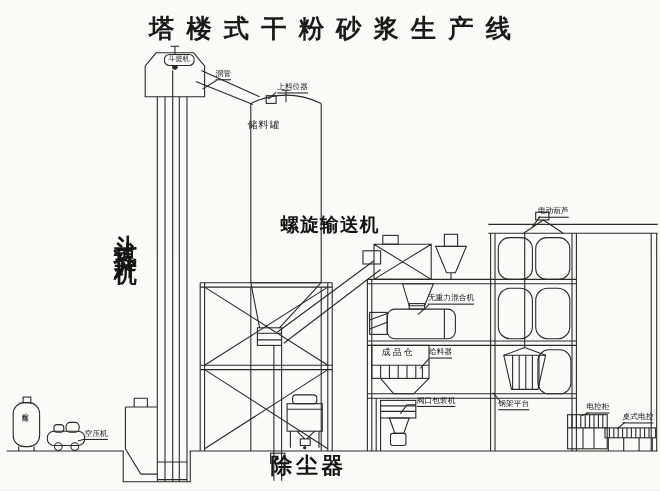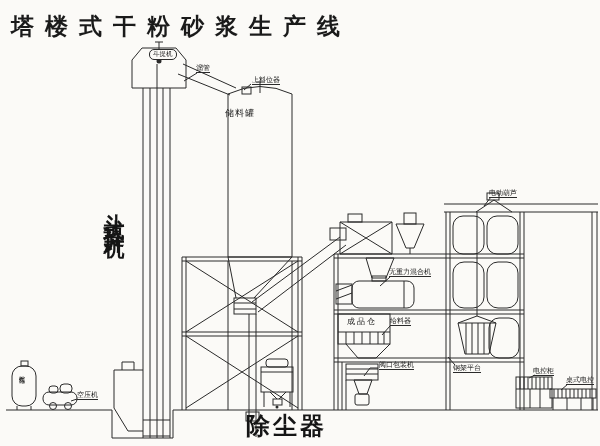--- a/index.html
+++ b/index.html
@@ -11,21 +11,21 @@
   }
   svg.linework { position:absolute; left:0; top:0; }
   .ln { stroke:#2a2a2a; stroke-width:1; fill:none; }
   .fill { fill:#2a2a2a; stroke:none; }
   .lbl { position:absolute; white-space:nowrap; line-height:1; color:#151515;text-align:right; }
   .callout { border-bottom:1px solid #2a2a2a; padding-bottom:1px; }
   .t7 { font-size:7px; }
   .t8 { font-size:8px; }
   .t9 { font-size:9px; }
   .title {
-    position:absolute; top:11px; left:0; width:600px; text-align:left;
+    position:absolute; top:11px; left:0; width:600px; text-align:center;
     font-size:23px; font-weight:bold; letter-spacing:11px; text-indent:11px;
     font-family:"Liberation Sans", sans-serif;
   }
   .big-serif { font-family:"Liberation Serif", serif; font-weight:bold; }
   .v-label { writing-mode:vertical-rl; text-orientation:upright; }
   .bubble { border:1px solid #2a2a2a; border-radius:5px; padding:1px 3px; background:#fbfaf7; }
 </style>
 </head>
 <body>
 
@@ -196,36 +196,37 @@
   <div class="lbl bubble" style="left:149px; top:49px; font-size:6.5px;">斗提机</div>
 
   <div class="lbl callout t7" style="left:196px; top:64px;">溜管</div>
 
   <div class="lbl callout t7" style="left:252px; top:76px;">上料位器</div>
 
   <div class="lbl t9" style="left:225px; top:109px; letter-spacing:1px;">储料罐</div>
 
   <div class="lbl v-label big-serif" style="left:103px; top:197px; font-size:21px; letter-spacing:6px;">斗式提升机</div>
 
+  <div class="lbl big-serif" style="left:255px; top:196px; font-size:17px; letter-spacing:1px;">螺旋输送机</div>
 
   <div class="lbl callout t7" style="left:389px; top:268px;">无重力混合机</div>
 
   <div class="lbl callout t7" style="left:489px; top:189px;">电动葫芦</div>
 
   <div class="lbl t8" style="left:347px; top:318px; letter-spacing:2px;font-family:Liberation Mono, monospace;">成品仓</div>
 
   <div class="lbl callout t7" style="left:390px; top:317px;">给料器</div>
 
   <div class="lbl callout t7" style="left:379px; top:361px;">阀口包装机</div>
 
   <div class="lbl callout t7" style="left:453px; top:364px;">钢架平台</div>
 
   <div class="lbl v-label" style="left:19px; top:371px; font-size:6px; letter-spacing:1px;">贮气罐</div>
 
   <div class="lbl callout t7" style="left:77px; top:391px;">空压机</div>
 
-  <div class="lbl big-serif" style="left:246px; top:414px; font-size:24px; letter-spacing:3px;">除尘器</div>
+  <div class="lbl big-serif" style="left:246px; top:414px; font-size:20px; letter-spacing:3px;">除尘器</div>
 
   <div class="lbl callout t7" style="left:533px; top:367px;">电控柜</div>
 
   <div class="lbl callout t7" style="left:566px; top:376px;">桌式电控</div>
 
 </div>
 
 </body></html>

